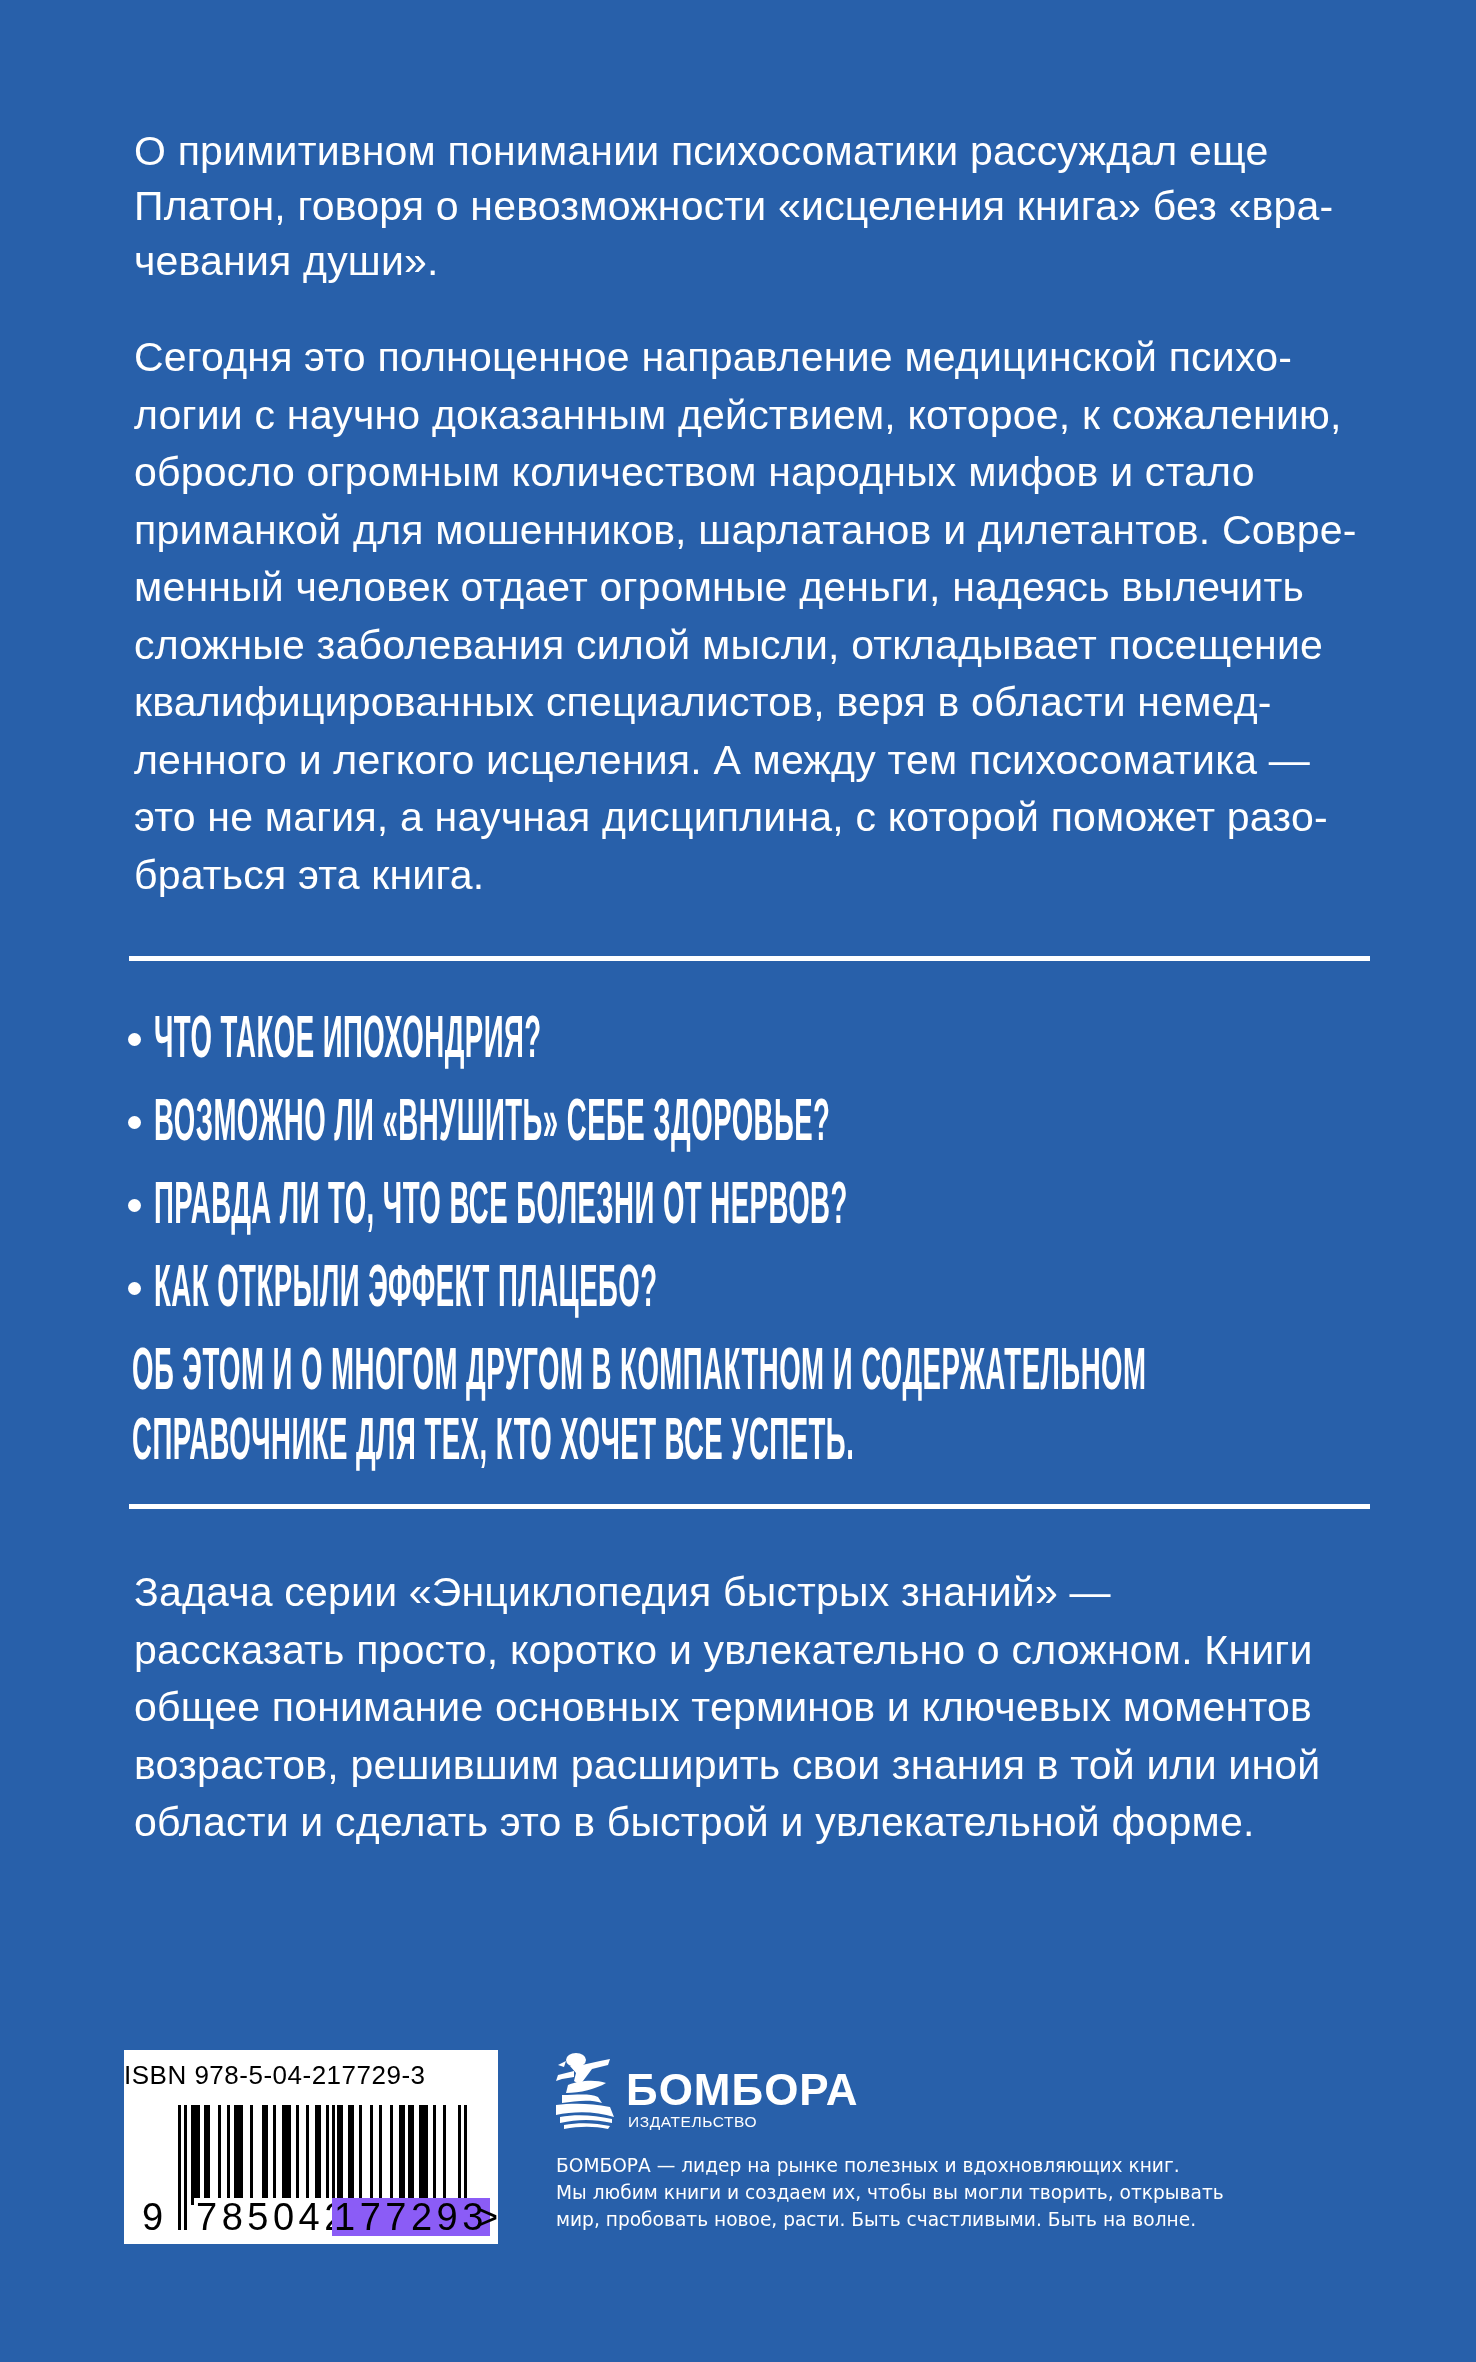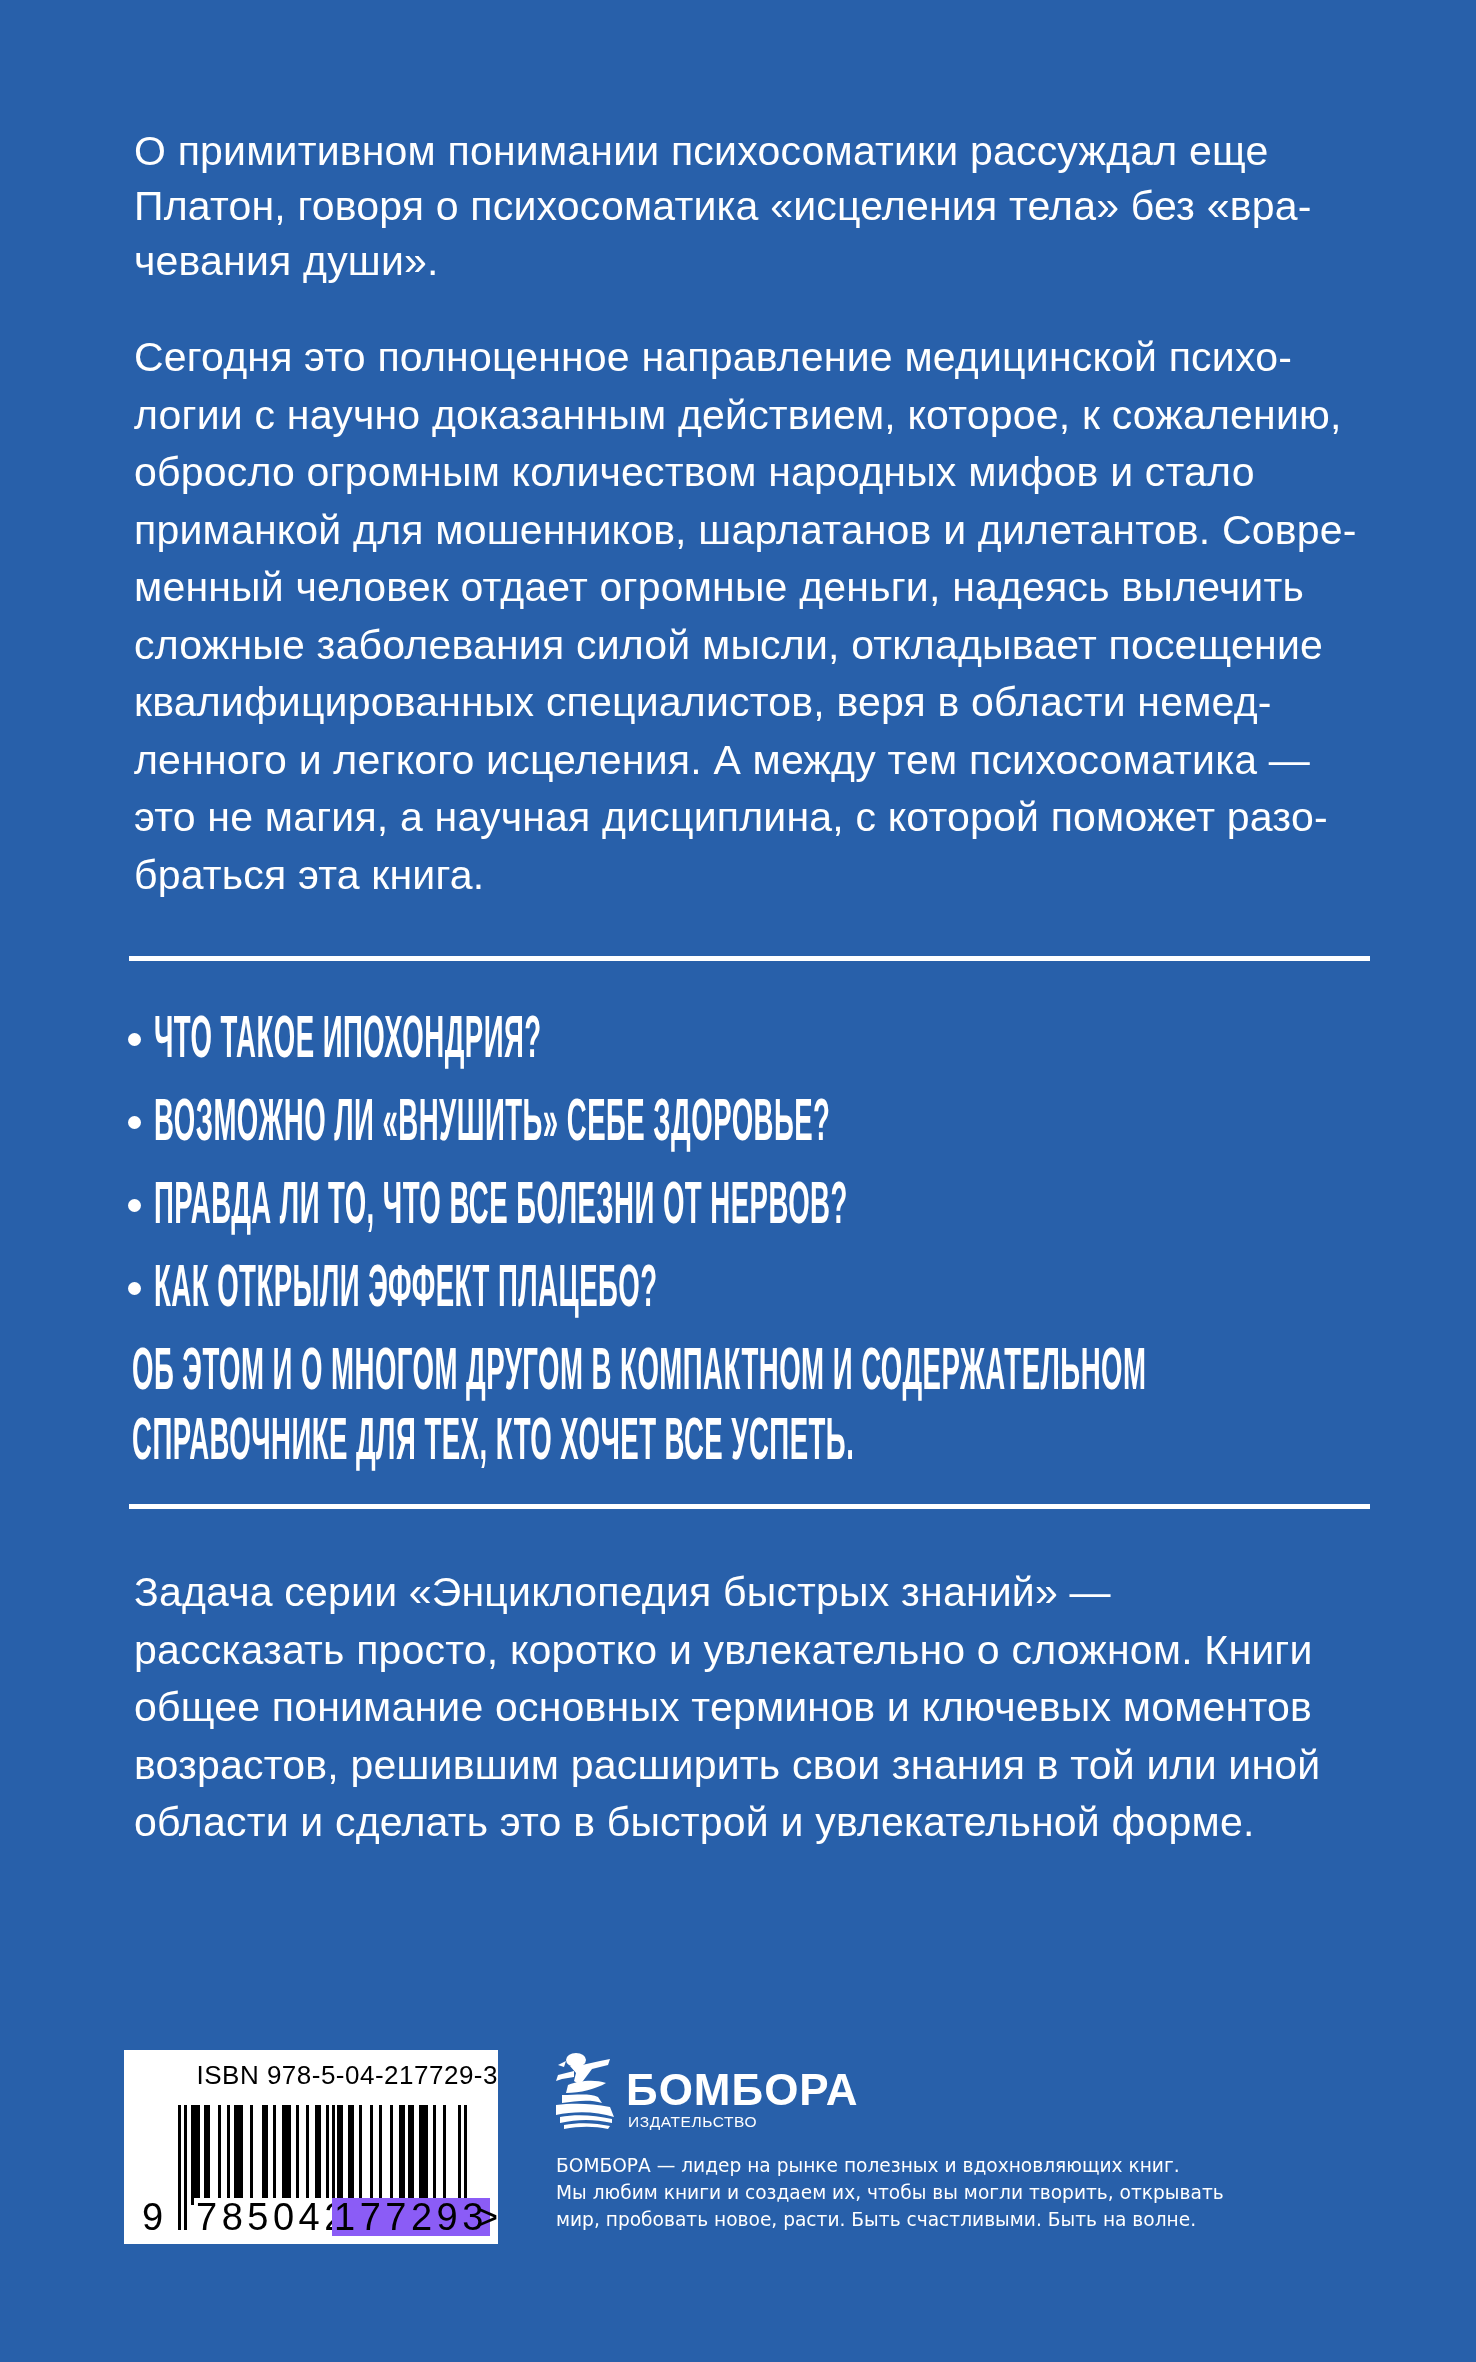--- a/index.html
+++ b/index.html
@@ -30,21 +30,21 @@
     display: inline-block; font-weight: 700; font-size: 60px; letter-spacing: 1px;
     transform: scaleX(0.46); transform-origin: left center; white-space: nowrap;
   }
   .summary { position: absolute; left: 132px; top: 1334px; }
   .summary .row { height: 70px; line-height: 70px; white-space: nowrap; }
 
   .barcode-box {
     position: absolute; left: 124px; top: 2050px; width: 374px; height: 194px; background: #ffffff; color: #000;
   }
   .isbn-text {
-    position: absolute; left: 0; right: 0; top: 10px; text-align: right;
+    position: absolute; left: 0; right: 0; top: 10px; text-align: left;
     font-size: 26px; letter-spacing: 0.5px; font-family: "Liberation Sans", sans-serif;
   }
   .bars { position: absolute; left: 54px; top: 55px; height: 125px; width: 300px; }
   .bars svg { width: 100%; height: 100%; display: block; }
   .digits { position: absolute; top: 148px; font-size: 38px; font-family: "Liberation Sans", sans-serif; line-height: 1; }
   .d-first { left: 18px; }
   .d-g1 { left: 70px; letter-spacing: 4.5px; background: #fff; padding: 0 2px; }
   .d-g2 { left: 208px; letter-spacing: 4.5px; background: #8b5cf6; padding: 0 2px; }
   .d-arrow { left: 352px; }
 
@@ -53,21 +53,21 @@
   .logo-sub { position: absolute; left: 628px; top: 2113px; font-size: 15.5px; font-weight: 400; letter-spacing: 0.6px; line-height: 18px; }
 
   .tagline { position: absolute; left: 556px; top: 2152px; }
   .tagline .tl { font-size: 20px; line-height: 27px; white-space: nowrap; font-family: "DejaVu Sans", sans-serif; transform: scaleX(0.93); transform-origin: left center; }
 </style>
 </head>
 <body>
 
 <div id="p1" class="para">
   <span class="line">О примитивном понимании психосоматики рассуждал еще</span>
-  <span class="line">Платон, говоря о психосоматика «исцеления тела» без «вра-</span>
+  <span class="line">Платон, говоря о невозможности «исцеления книга» без «вра-</span>
   <span class="line">чевания души».</span>
 </div>
 
 <div id="p2" class="para">
   <span class="line">Сегодня это полноценное направление медицинской психо-</span>
   <span class="line">логии с научно доказанным действием, которое, к сожалению,</span>
   <span class="line">обросло огромным количеством народных мифов и стало</span>
   <span class="line">приманкой для мошенников, шарлатанов и дилетантов. Совре-</span>
   <span class="line">менный человек отдает огромные деньги, надеясь вылечить</span>
   <span class="line">сложные заболевания силой мысли, откладывает посещение</span>

